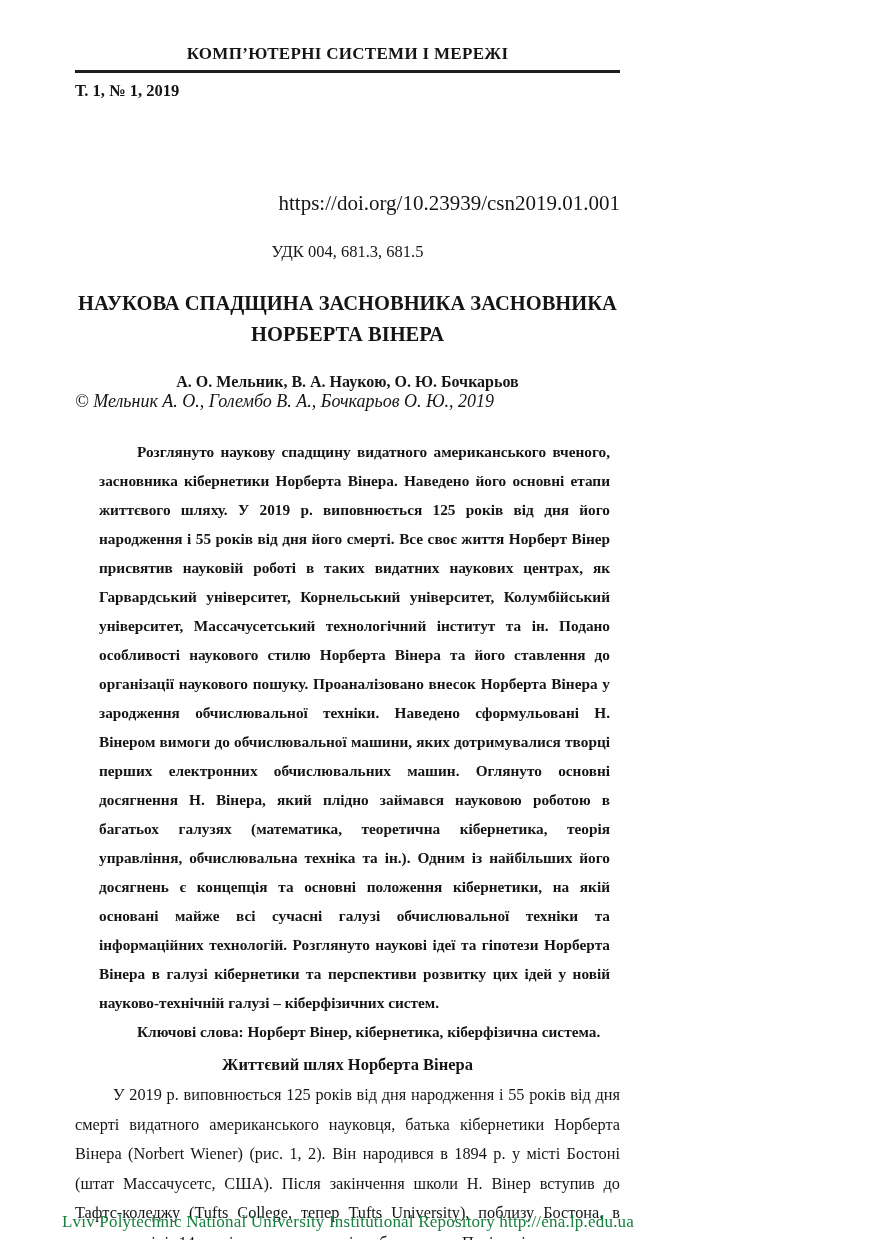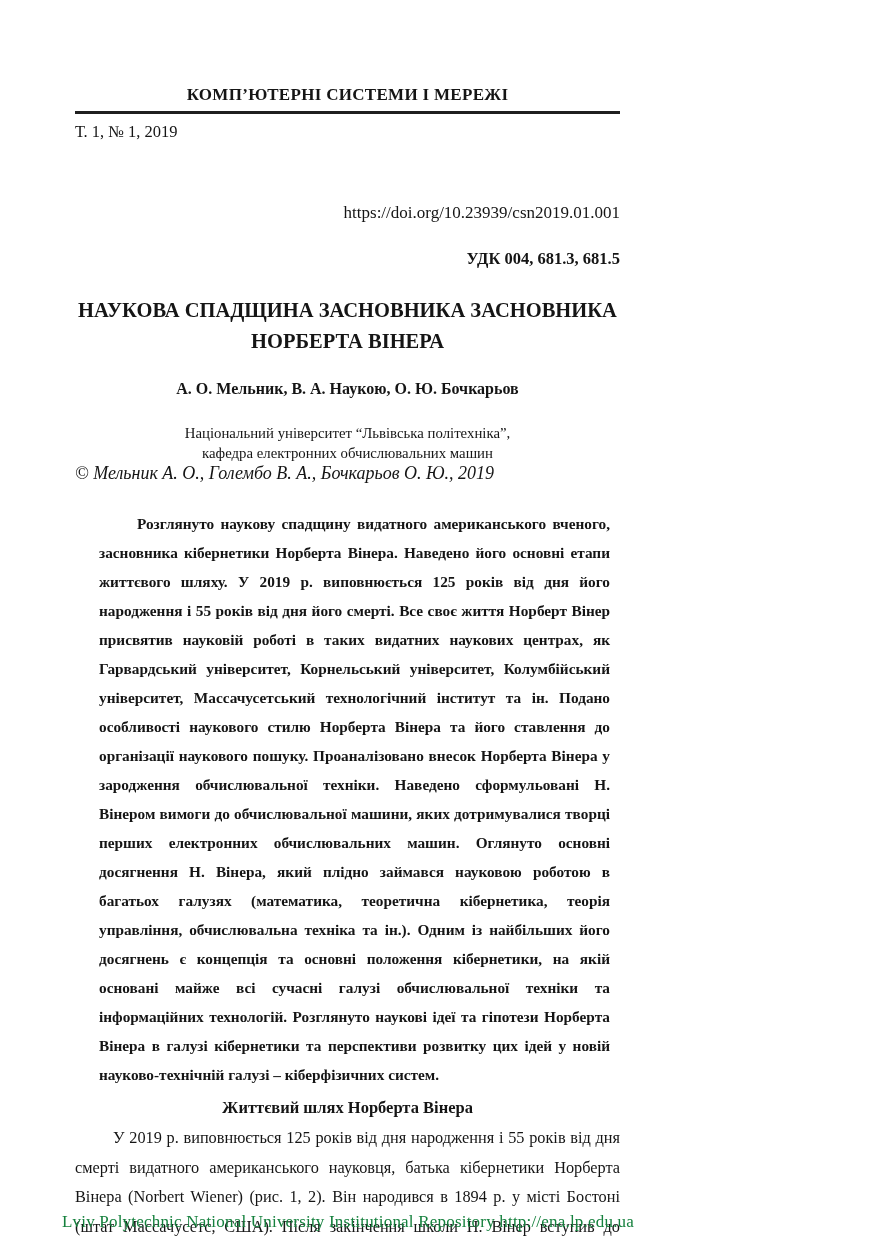--- a/index.html
+++ b/index.html
@@ -8,48 +8,48 @@
     background: #ffffff;
   }
   .page {
     position: relative;
     width: 696px;
     height: 1240px;
     background: #ffffff;
     color: #151515;
     font-family: "Liberation Serif", serif;
     box-sizing: border-box;
-    padding: 85px 76px 0 75px;
+    padding: 44px 76px 0 75px;
     overflow: hidden;
   }
   .journal-header {
     text-align: center;
     font-weight: bold;
     font-size: 17px;
     letter-spacing: 0.3px;
     line-height: 20px;
   }
   .header-rule {
     height: 3px;
     background: #1f1f1f;
     margin-top: 6px;
   }
   .volume-line {
-    font-weight: normal;
+    font-weight: bold;
     font-size: 16.5px;
     margin-top: 8px;
   }
   .doi-line {
     text-align: right;
-    font-size: 17px;
-    margin-top: 61px;
+    font-size: 21px;
+    margin-top: 90px;
   }
   .udc-line {
-    text-align: right;
-    font-weight: bold;
+    text-align: center;
+    font-weight: normal;
     font-size: 16.5px;
     margin-top: 26px;
   }
   .article-title {
     text-align: center;
     font-weight: bold;
     font-size: 20.5px;
     line-height: 31px;
     margin: 26px auto 0 auto;
     max-width: 620px;
@@ -124,29 +124,26 @@
   <div class="volume-line">Т. 1, № 1, 2019</div>
 
   <div class="doi-line">https://doi.org/10.23939/csn2019.01.001</div>
 
   <div class="udc-line">УДК 004, 681.3, 681.5</div>
 
   <div class="article-title">НАУКОВА СПАДЩИНА ЗАСНОВНИКА ЗАСНОВНИКА НОРБЕРТА ВІНЕРА</div>
 
   <div class="authors-line">А. О. Мельник, В. А. Наукою, О. Ю. Бочкарьов</div>
 
-  <div class="affiliation-block">
-    <div>Національний університет “Львівська політехніка”,</div>
-    <div>кафедра електронних обчислювальних машин</div>
-  </div>
 
   <div class="copyright-line">© Мельник А. О., Голембо В. А., Бочкарьов О. Ю., 2019</div>
 
   <div class="abstract-block">
     <div class="abstract-text">Розглянуто наукову спадщину видатного американського вченого, засновника кібернетики Норберта Вінера. Наведено його основні етапи життєвого шляху. У 2019 р. виповнюється 125 років від дня його народження і 55 років від дня його смерті. Все своє життя Норберт Вінер присвятив науковій роботі в таких видатних наукових центрах, як Гарвардський університет, Корнельський університет, Колумбійський університет, Массачусетський технологічний інститут та ін. Подано особливості наукового стилю Норберта Вінера та його ставлення до організації наукового пошуку. Проаналізовано внесок Норберта Вінера у зародження обчислювальної техніки. Наведено сформульовані Н. Вінером вимоги до обчислювальної машини, яких дотримувалися творці перших електронних обчислювальних машин. Оглянуто основні досягнення Н. Вінера, який плідно займався науковою роботою в багатьох галузях (математика, теоретична кібернетика, теорія управління, обчислювальна техніка та ін.). Одним із найбільших його досягнень є концепція та основні положення кібернетики, на якій основані майже всі сучасні галузі обчислювальної техніки та інформаційних технологій. Розглянуто наукові ідеї та гіпотези Норберта Вінера в галузі кібернетики та перспективи розвитку цих ідей у новій науково-технічній галузі – кіберфізичних систем.</div>
+    <div class="keywords-line">Ключові слова: Норберт Вінер, кібернетика, кіберфізична система.</div>
   </div>
 
   <div class="section-heading">Життєвий шлях Норберта Вінера</div>
 
   <div class="body-paragraph">У 2019 р. виповнюється 125 років від дня народження і 55 років від дня смерті видатного американського науковця, батька кібернетики Норберта Вінера (Norbert Wiener) (рис. 1, 2). Він народився в 1894 р. у місті Бостоні (штат Массачусетс, США). Після закінчення школи Н. Вінер вступив до Тафтс-коледжу (Tufts College, тепер Tufts University), поблизу Бостона, в якому у віці 14 років отримав ступінь бакалавра. Потім він продовжив навчання у Гарвардському і Корнельському університетах, у 18 років у Гарварді отримав ступінь доктора філософії. У дитинстві та юності найбільше на Вінера впливав його батько Лео Вінер – професор слов’янських мов і літератури у Гарвардському університеті. За словами Н. Вінера: “Наукою я почав займатися почасти тому, що цього хотів батько, але в такій же мірі і тому, що відчував до наукової діяльності глибоке внутрішнє покликання. З раннього дитинства навколишній світ безперестанку будив мою цікавість, і я наполегливо намагався проникнути в суть того, що бачив і чув” [1].</div>
 
   <div class="page-footer">Lviv Polytechnic National University Institutional Repository http://ena.lp.edu.ua</div>
 
 </div>
 

